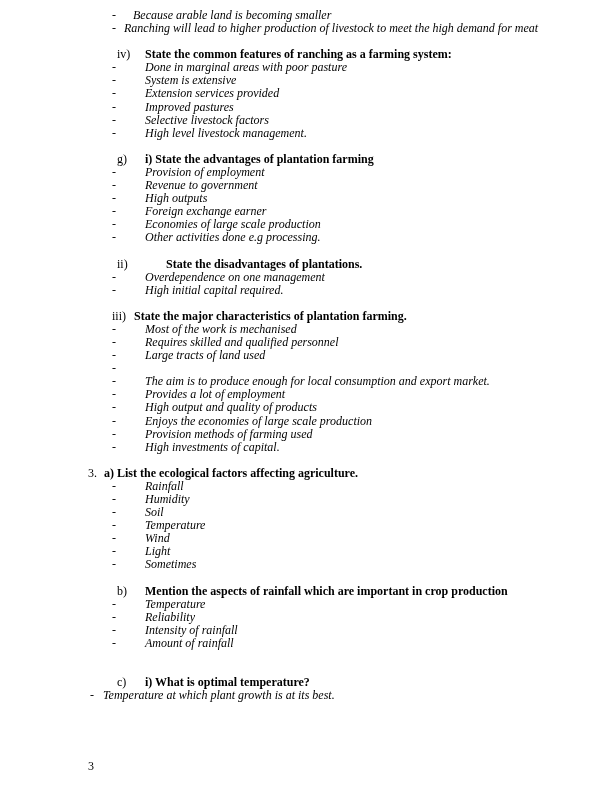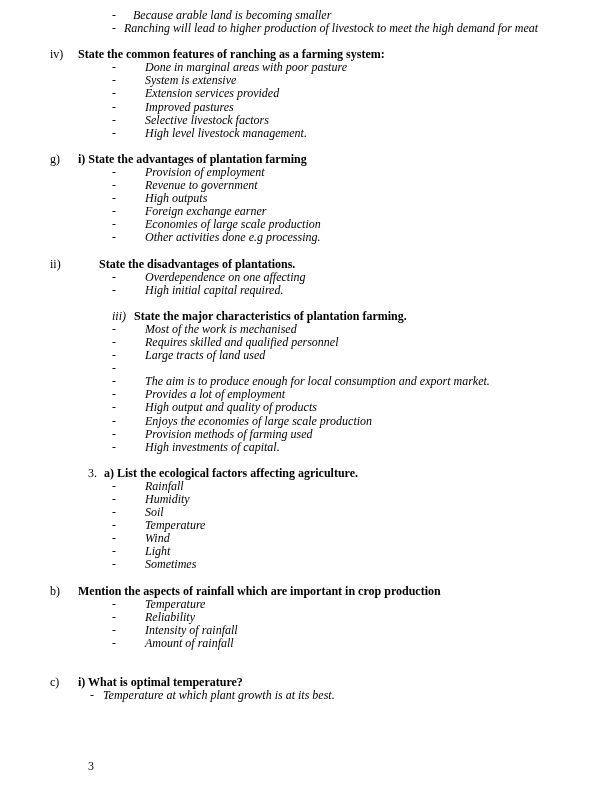--- a/index.html
+++ b/index.html
@@ -16,25 +16,25 @@
   .page { position: absolute; inset: 0; padding-top: 9px; }
   .line { display: flex; align-items: baseline; }
   .label, .dash { flex: 0 0 auto; }
   .head { font-weight: bold; }
   .txt { font-weight: normal; font-style: italic; }
 
   
   .pl-88  { padding-left: 88px; }
   .pl-90  { padding-left: 90px; }
   .pl-112 { padding-left: 112px; }
-  .pl-117 { padding-left: 50px; }
+  .pl-117 { padding-left: 117px; }
 
   
   .w-16 { width: 16px; }
-  .w-22 { width: 22px; font-style: italic; }
+  .w-22 { width: 22px; }
   .w-28 { width: 28px; }
   .w-49 { width: 49px; }
   .dw-12 { width: 12px; }
   .dw-13 { width: 13px; }
   .dw-21 { width: 21px; }
   .dw-33 { width: 33px; }
 
   .block { margin-top: 13px; }
   .block-big-gap { margin-top: 26px; }
 
@@ -118,21 +118,21 @@
     </div>
   </section>
 
   <section class="block">
     <div class="line pl-117">
       <span class="label w-49">ii)</span>
       <span class="head">State the disadvantages of plantations.</span>
     </div>
     <div class="line pl-112">
       <span class="dash dw-33">-</span>
-      <span class="txt">Overdependence on one affecting</span>
+      <span class="txt">Overdependence on one management</span>
     </div>
     <div class="line pl-112">
       <span class="dash dw-33">-</span>
       <span class="txt">High initial capital required.</span>
     </div>
   </section>
 
   <section class="block">
     <div class="line pl-112">
       <span class="label w-22">iii)</span>

